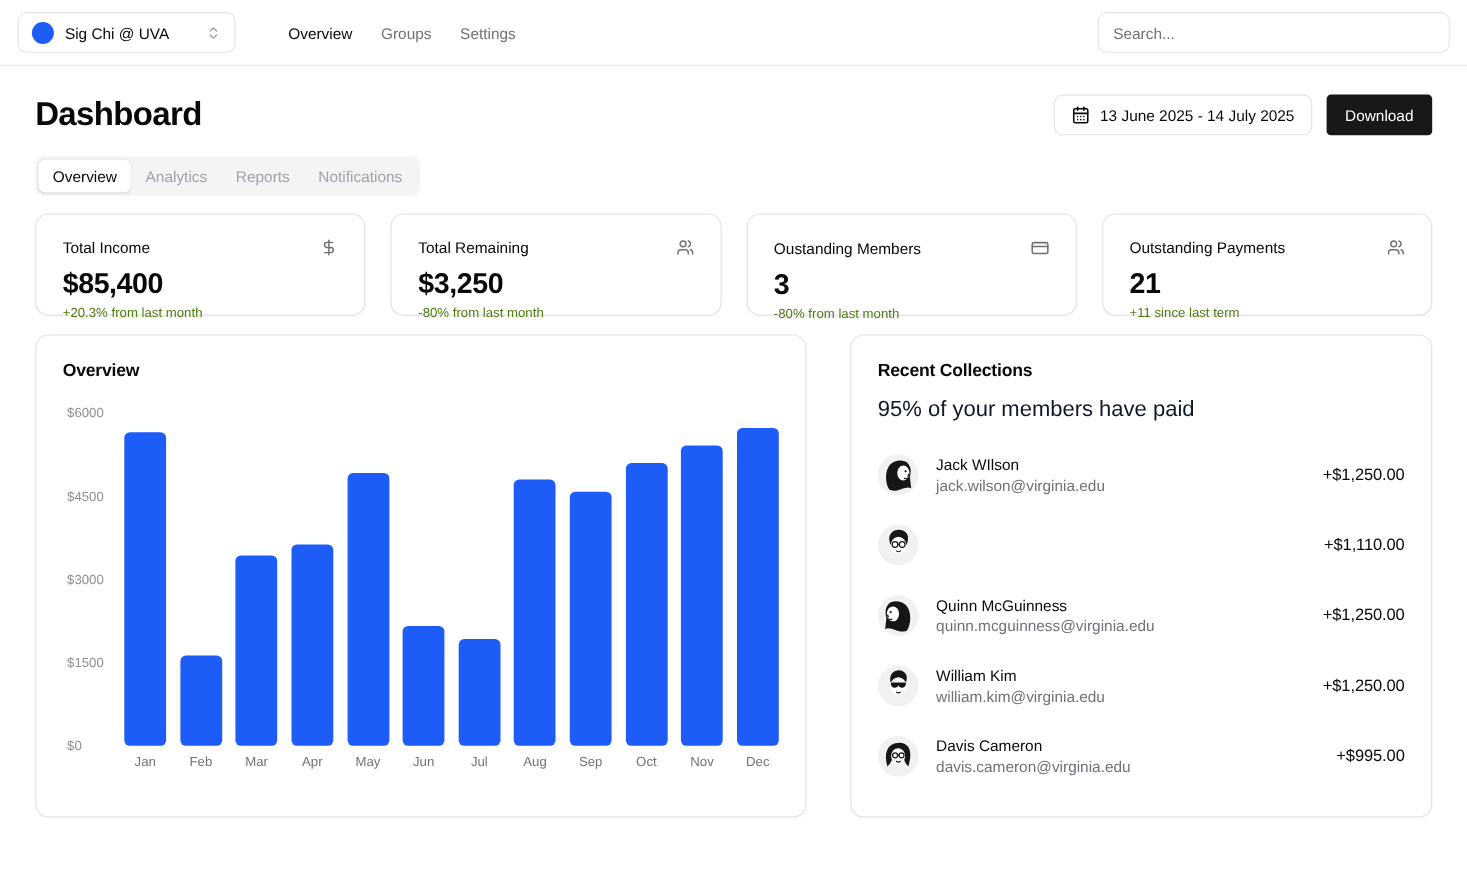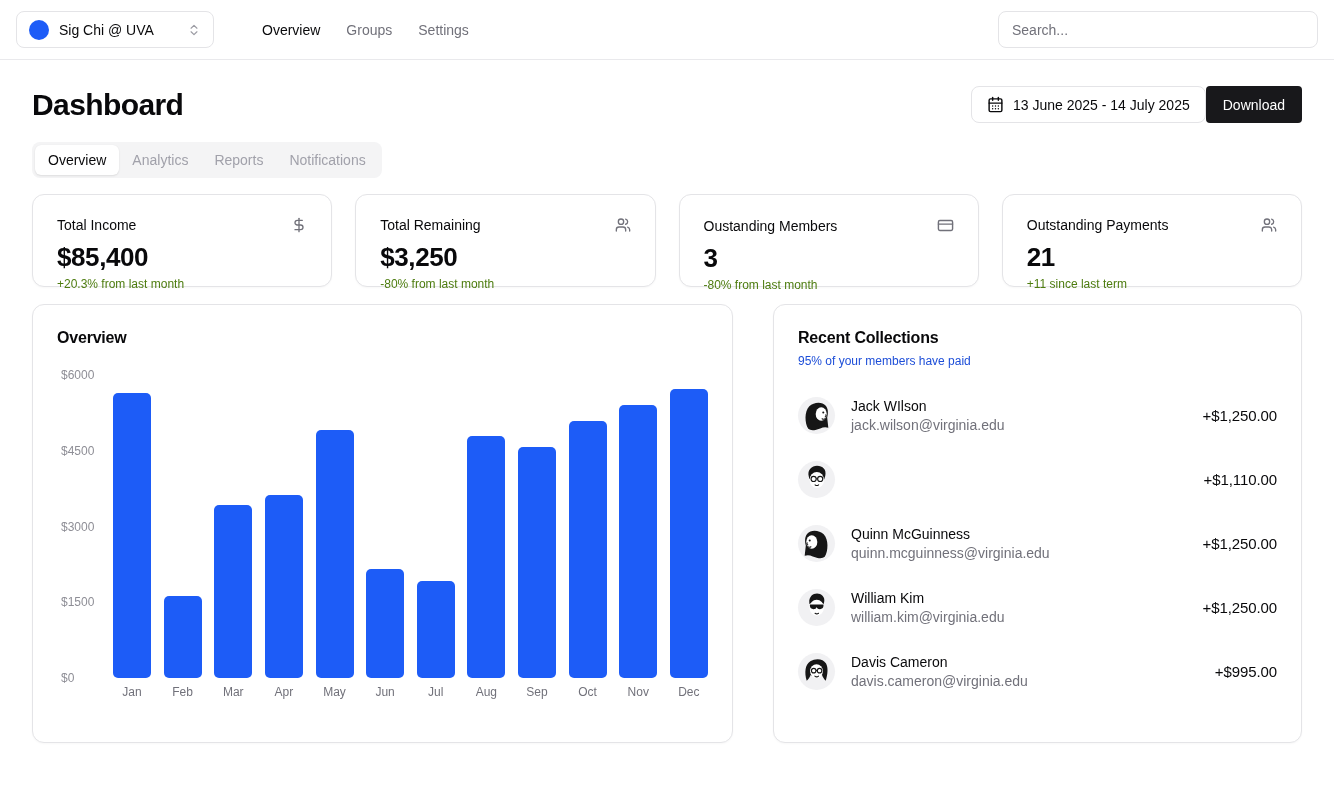--- a/index.html
+++ b/index.html
@@ -17,21 +17,21 @@
   .navlink { font-size:14px; font-weight:500; color:#71717a; text-decoration:none; cursor:pointer; }
   .navlink.active { color:#09090b; }
   .search-input { margin-left:auto; width:320px; height:37px; border:1px solid #e4e4e7; border-radius:8px;
     padding:12px 13px; font-size:14px; font-family:inherit; color:#09090b; outline:none; }
   .search-input::placeholder { color:#71717a; }
 
   
   .content { padding:26px 32px 0 32px; }
   .title-row { display:flex; align-items:center; justify-content:space-between; }
   .page-title { font-size:30px; font-weight:700; letter-spacing:-0.6px; }
-  .title-actions { display:flex; align-items:center; }
+  .title-actions { display:flex; align-items:center; gap:13px; }
   .date-btn { display:flex; align-items:center; gap:9px; height:37px; padding:0 15px;
     border:1px solid #e4e4e7; border-radius:8px; background:#fff; font-size:14px; font-family:inherit; cursor:pointer; color:#09090b; }
   .download-btn { height:37px; padding:0 17px; border:none; border-radius:4px; background:#18181b;
     color:#fff; font-size:14px; font-weight:500; font-family:inherit; cursor:pointer; }
 
   .tabs { display:inline-flex; align-items:center; margin-top:19px; background:#f4f4f5; border-radius:8px; padding:3px; height:36px; }
   .tab { border:none; background:transparent; height:30px; padding:0 13px; border-radius:6px;
     font-size:14px; font-weight:500; font-family:inherit; color:#a1a1aa; cursor:pointer; }
   .tab.active { background:#fff; color:#09090b; box-shadow:0 1px 2px rgba(0,0,0,.09), 0 0 1px rgba(0,0,0,.06); }
 
@@ -42,21 +42,21 @@
   .stat-head { display:flex; align-items:center; justify-content:space-between; }
   .stat-title { font-size:14px; font-weight:500; }
   .stat-icon { color:#71717a; display:flex; }
   .stat-value { font-size:26px; font-weight:700; letter-spacing:-0.4px; margin-top:9px; }
   .stat-sub { font-size:12px; color:#4d7c0f; margin-top:4px; }
 
   
   .bottom { display:grid; grid-template-columns:701px 529px; gap:40px; margin-top:17px; }
   .panel { padding:24px; height:439px; }
   .panel-title { font-size:16px; font-weight:700; letter-spacing:-0.2px; }
-  .panel-sub { font-size:12px; color:#1d4ed8; margin-top:7px; }
+  .panel-sub { font-size:20px; color:#0f172a; margin-top:14px; }
 
   
   .chart { position:relative; margin-top:28px; }
   .yaxis { position:absolute; left:4px; top:0; height:303px; width:50px; }
   .ytick { position:absolute; left:0; transform:translateY(-50%); font-size:12px; color:#8e8e96; }
   .plot { margin-left:56px; height:303px; display:flex; justify-content:space-between; align-items:flex-end; }
   .bar { width:38px; background:#1d5cf7; border-radius:5px; }
   .months { margin-left:56px; display:flex; justify-content:space-between; margin-top:7px; }
   .month { width:38px; text-align:center; font-size:12px; color:#71717a; }
 

